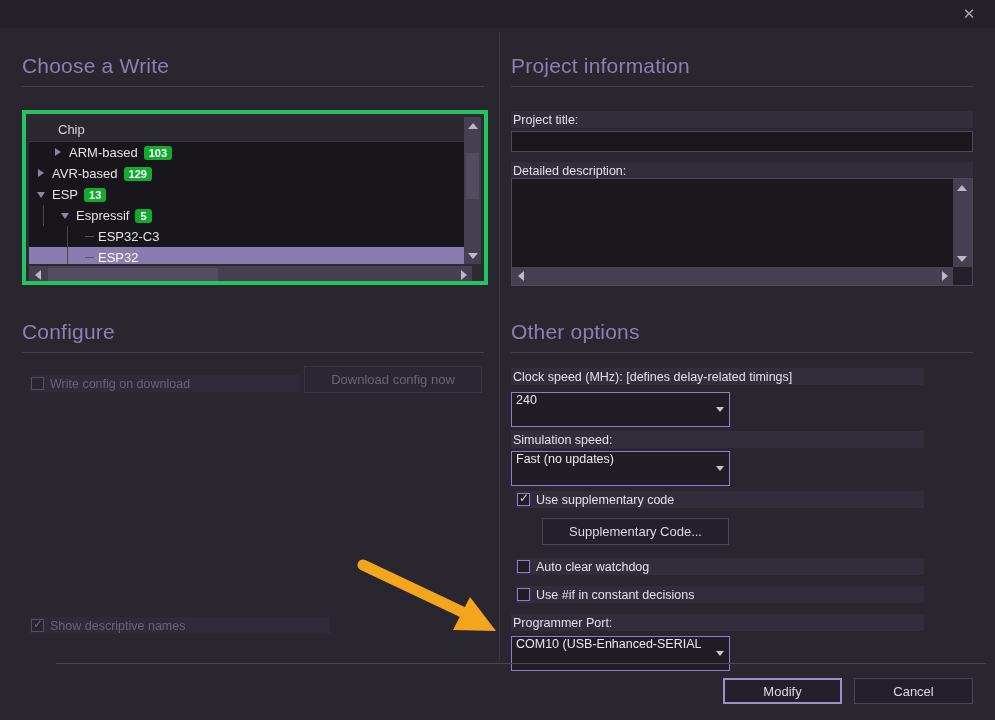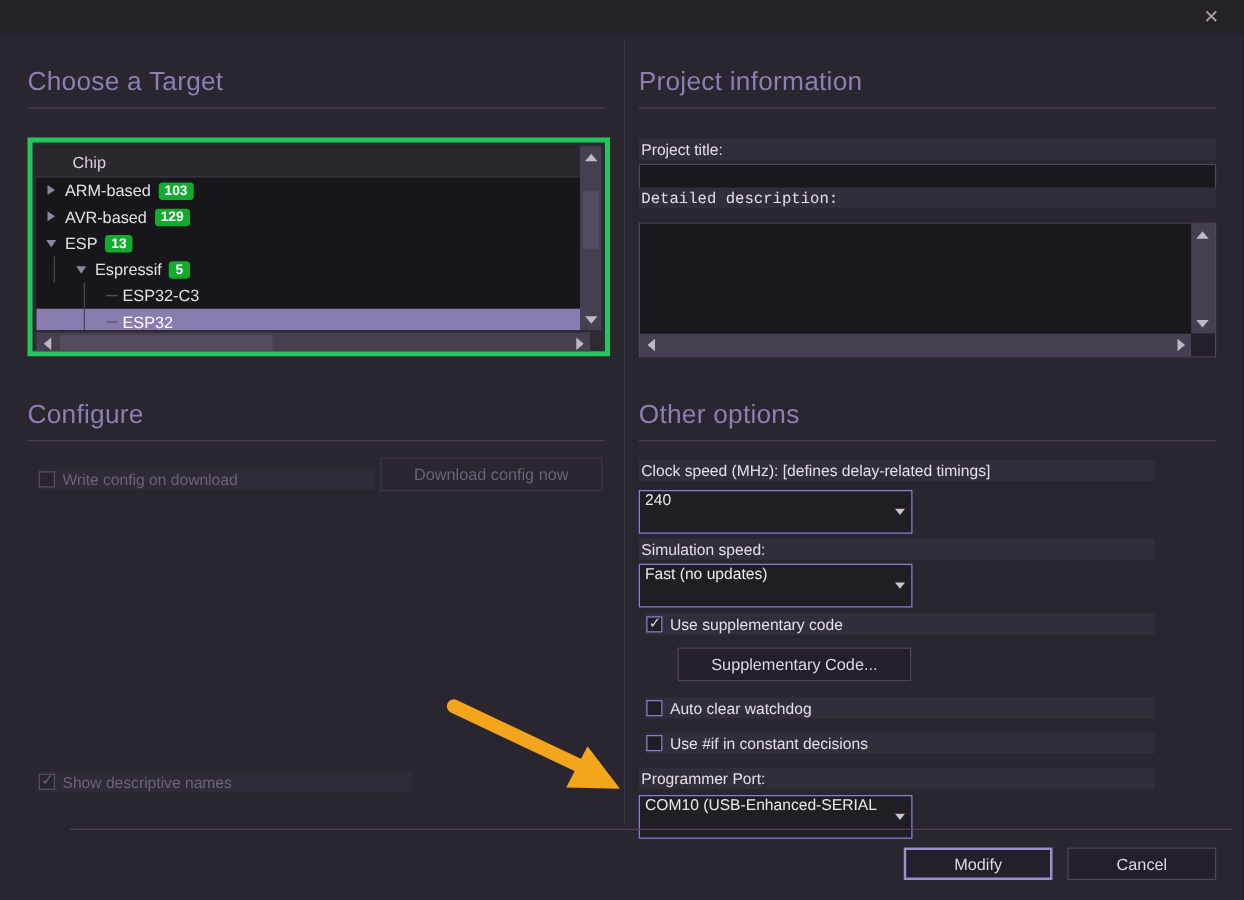--- a/index.html
+++ b/index.html
@@ -212,30 +212,30 @@
     <div class="close-btn">✕</div>
   </div>
 
   <div class="body">
 
     <div class="vsplit"></div>
 
     <div class="panel" style="left:6px; top:0px; width:478px; height:628px;">
 
       <div style="position:absolute; left:8px; top:26px; width:462px;">
-        <div class="sect-title">Choose a Target</div>
+        <div class="sect-title">Choose a Write</div>
         <div class="sect-rule"></div>
       </div>
 
       <div class="tree-frame" style="left:8px; top:82px; width:466px; height:175px;">
 
         <div class="tree-inner">
           <div class="tree-head">Chip</div>
           <div id="tree-rows">
-              <div class="trow" style="padding-left: 8px;">
+              <div class="trow" style="padding-left: 8px; margin-left: 17px;">
                 <span class="twist closed"></span>
                 <span class="tlabel">ARM-based</span>
                 <span class="badge">103</span>
               </div>
               <div class="trow" style="padding-left: 8px;">
                 <span class="twist closed"></span>
                 <span class="tlabel">AVR-based</span>
                 <span class="badge">129</span>
               </div>
               <div class="trow" style="padding-left: 8px;">
@@ -297,21 +297,21 @@
 
       <div style="position:absolute; left:7px; top:26px; width:462px;">
         <div class="sect-title">Project information</div>
         <div class="sect-rule"></div>
       </div>
 
       <div class="lbl-strip" style="position:absolute; left:7px; top:83px; width:462px;">Project title:</div>
 
       <input class="textfield" type="text" style="position: absolute; left: 7px; top: 103px; width: 462px; color: rgb(231, 227, 238); font-size: 12.5px; padding-left: 4px; font-family: &quot;Liberation Sans&quot;, sans-serif;" value="">
 
-      <div class="lbl-strip" style="position:absolute; left:7px; top:122px; width:462px;font-family:Liberation Mono, monospace;">Detailed description:</div>
+      <div class="lbl-strip" style="position:absolute; left:7px; top:134px; width:462px;">Detailed description:</div>
 
       <div class="textarea" style="position:absolute; left:7px; top:150px; width:462px; height:108px;">
         <textarea style="position: absolute; left: 0px; top: 0px; width: 441px; height: 88px; background: rgb(26, 24, 29); border: none; outline: none; resize: none; color: rgb(231, 227, 238); font-size: 12.5px; font-family: &quot;Liberation Sans&quot;, sans-serif;" placeholder=""></textarea>
 
         <div class="sb-v" style="right:0; top:0; width:19px; height:88px;">
           <div class="arrow up" style="width:19px;"></div>
           <div class="arrow down" style="position:absolute; bottom:0; left:0; width:19px;"></div>
         </div>
         <div class="sb-h" style="left:0; top:88px; width:441px; height:18px;">
           <div class="arrow left" style="left:0;"></div>

